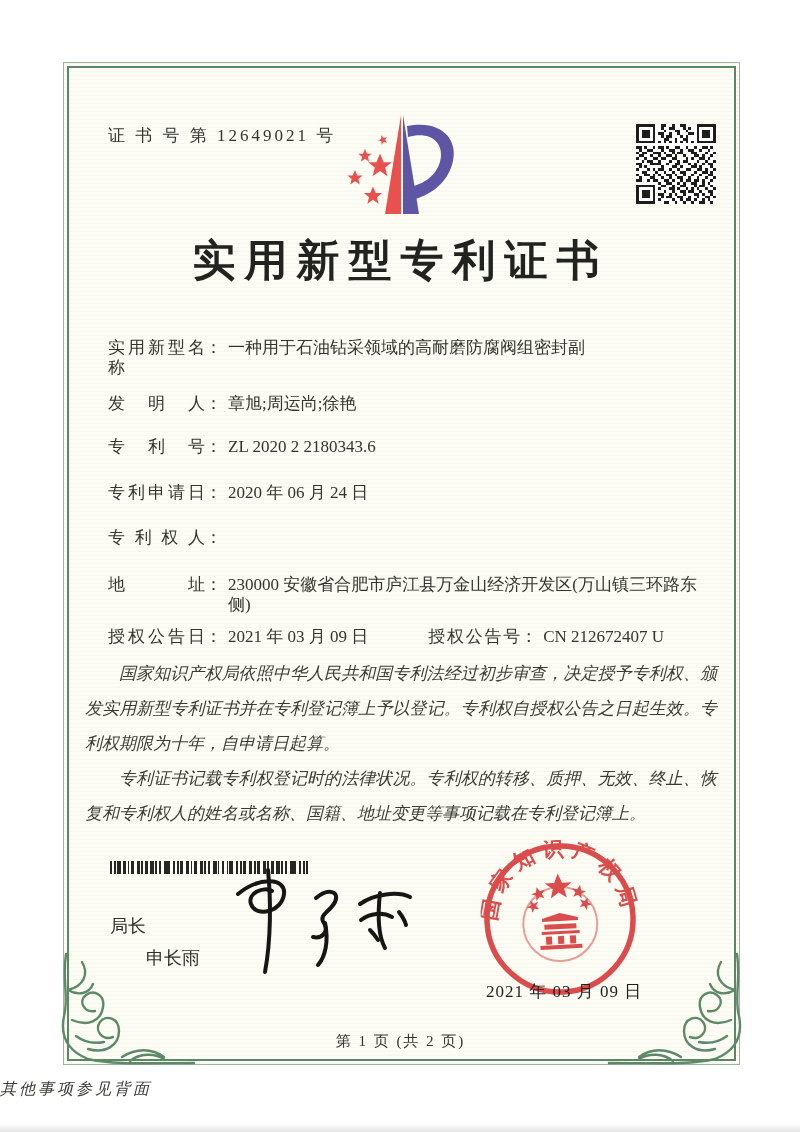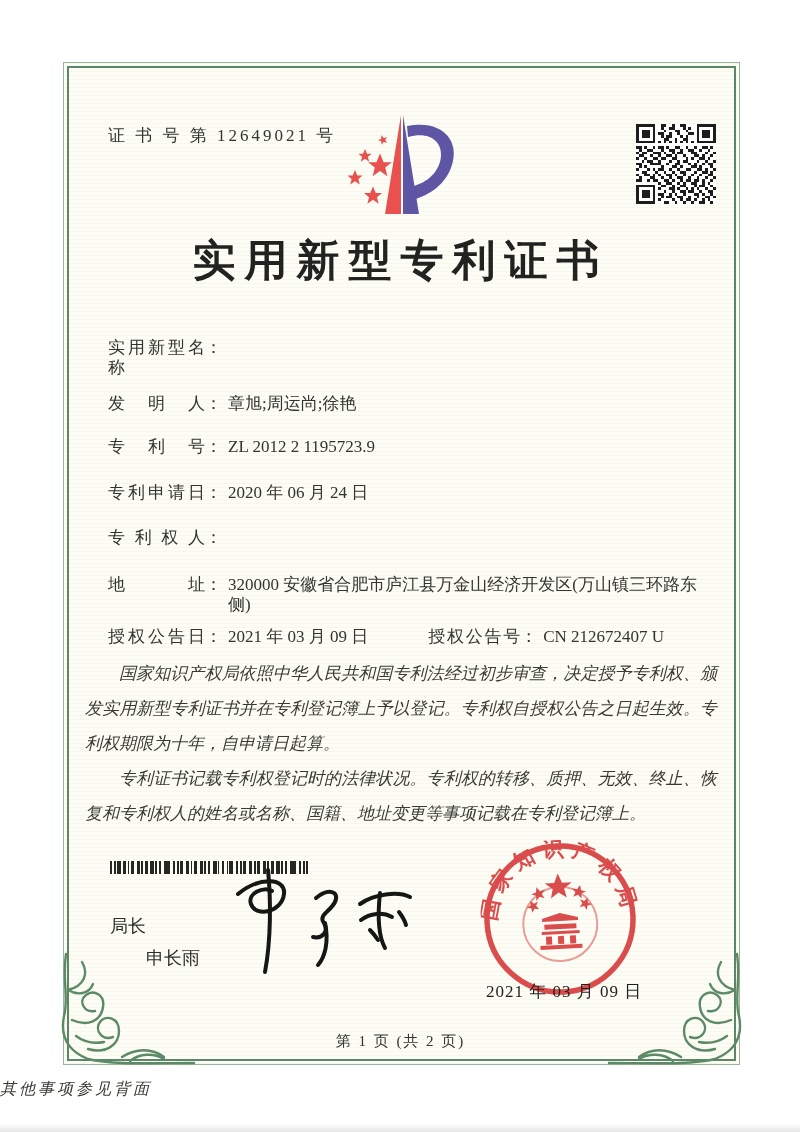--- a/index.html
+++ b/index.html
@@ -148,44 +148,45 @@
                M8,27h1v1h-1zM13,27h1v1h-1zM16,27h1v1h-1zM18,27h2v1h-2zM21,27h1v1h-1zM24,27h1v1h-1zM26,27h1v1h-1z
                M10,28h2v1h-2zM14,28h1v1h-1zM17,28h1v1h-1zM20,28h1v1h-1zM23,28h2v1h-2zM27,28h1v1h-1z"></path>
     </g>
   </svg>
 
   <h1 class="title">实用新型专利证书</h1>
 
   <div class="field-row" style="top:338px">
     <span class="flabel">实用新型名称</span>
     <span class="fcolon">：</span>
+    <span class="fvalue">一种用于石油钻采领域的高耐磨防腐阀组密封副</span>
   </div>
   <div class="field-row" style="top:394px">
     <span class="flabel">发明人</span>
     <span class="fcolon">：</span>
     <span class="fvalue">章旭;周运尚;徐艳</span>
   </div>
   <div class="field-row" style="top:437px">
     <span class="flabel">专利号</span>
     <span class="fcolon">：</span>
-    <span class="fvalue">ZL 2012 2 1195723.9</span>
+    <span class="fvalue">ZL 2020 2 2180343.6</span>
   </div>
   <div class="field-row" style="top:483px">
     <span class="flabel">专利申请日</span>
     <span class="fcolon">：</span>
     <span class="fvalue">2020 年 06 月 24 日</span>
   </div>
   <div class="field-row" style="top:528px">
     <span class="flabel">专利权人</span>
     <span class="fcolon">：</span>
   </div>
   <div class="field-row" style="top:575px">
     <span class="flabel">地址</span>
     <span class="fcolon">：</span>
-    <span class="fvalue addr">320000 安徽省合肥市庐江县万金山经济开发区(万山镇三环路东侧)</span>
+    <span class="fvalue addr">230000 安徽省合肥市庐江县万金山经济开发区(万山镇三环路东侧)</span>
   </div>
   <div class="field-row" style="top:627px">
     <span class="flabel">授权公告日</span>
     <span class="fcolon">：</span>
     <span class="fvalue">2021 年 03 月 09 日</span>
     <span class="fpair2">
       <span class="flabel">授权公告号</span>
       <span class="fcolon">：</span>
       <span class="fvalue">CN 212672407 U</span>
     </span>

